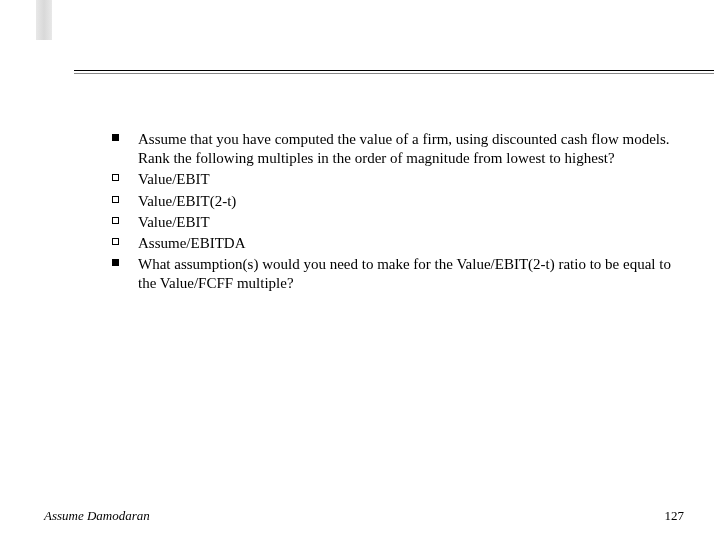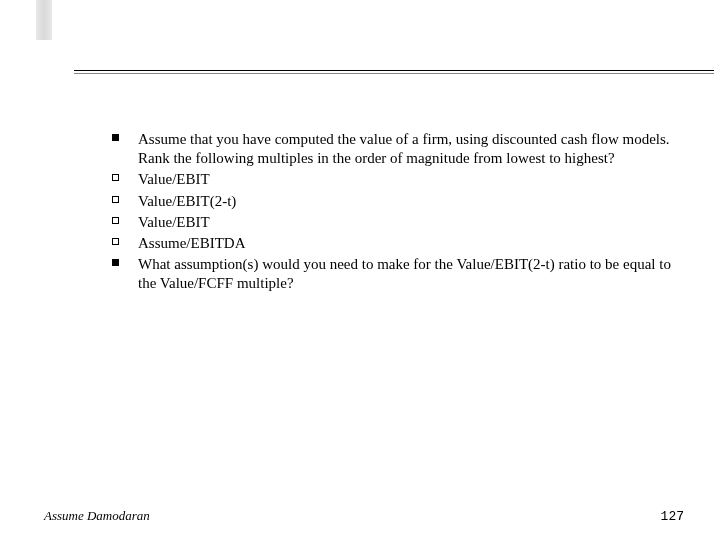--- a/index.html
+++ b/index.html
@@ -9,21 +9,21 @@
   .title { position: absolute; left: 105px; top: 24px; font-size: 24px; letter-spacing: 0.2px; }
   .title-rule { position: absolute; left: 74px; top: 70px; width: 640px; height: 0; border-top: 1px solid #000; }
   .title-rule-shadow { position: absolute; left: 74px; top: 73px; width: 640px; height: 0; border-top: 1px solid #888; }
   .content { position: absolute; left: 112px; top: 130px; width: 560px; font-family: "Times New Roman", Times, serif; font-size: 15px; line-height: 1.28; }
   .item { display: flex; margin-bottom: 2px; }
   .marker { width: 26px; flex-shrink: 0; display: flex; align-items: flex-start; justify-content: flex-start; padding-top: 4px; }
   .sq-filled { width: 7px; height: 7px; background: #000; }
   .sq-open { width: 7px; height: 7px; border: 1px solid #000; background: #fff; }
   .text { flex: 1; }
   .footer-left { position: absolute; left: 44px; bottom: 16px; font-family: "Times New Roman", Times, serif; font-style: italic; font-size: 13px; }
-  .footer-right { position: absolute; right: 36px; bottom: 16px; font-family: Liberation Mono, monospace; font-size: 13px; }
+  .footer-right { position: absolute; right: 36px; bottom: 16px; font-family: Liberation Serif, serif; font-size: 13px; }
 </style>
 </head>
 <body>
 
 <div class="slide">
   <div class="side-accent"></div>
   <div class="title-rule"></div>
   <div class="title-rule-shadow"></div>
 
   <div class="content">

